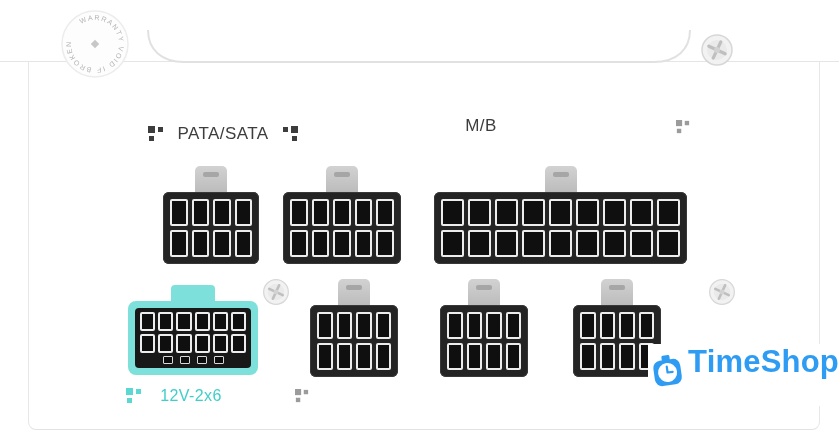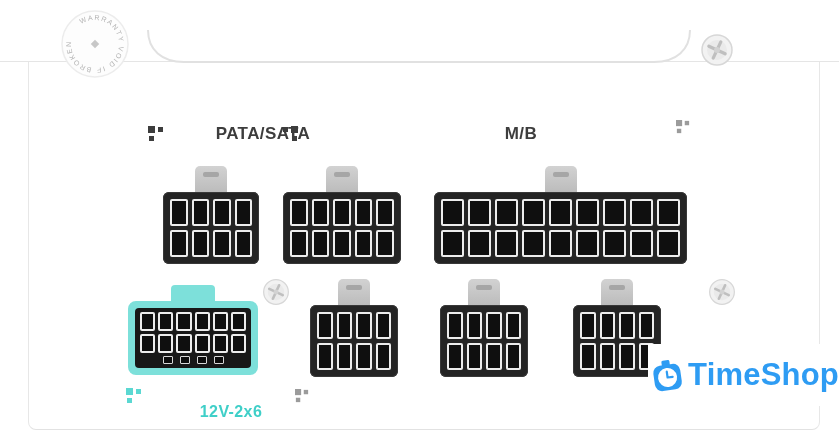--- a/index.html
+++ b/index.html
@@ -8,22 +8,22 @@
     overflow:hidden; font-family:"Liberation Sans", sans-serif;
   }
   
   .seam-top { position:absolute; left:0; top:61px; width:839px; height:0; border-top:1.5px solid #e5e5e5; }
   .panel-edge { position:absolute; left:28px; top:62px; width:790px; height:367px;
     border-left:1.5px solid #e7e7e7; border-right:1.5px solid #e7e7e7; border-bottom:1.5px solid #e2e2e2;
     border-radius:0 0 8px 8px; }
   .handle-arc { position:absolute; left:138px; top:30px; }
 
   
-  .label { position:absolute; transform:translateX(-50%); font-size:17px; font-weight:700;
-    color:#3d3d3d; letter-spacing:0.4px; white-space:nowrap;margin-left:40px; }
+  .label { position:absolute; transform:translateX(-50%); font-size:17px; font-weight:400;
+    color:#3d3d3d; letter-spacing:0.4px; white-space:nowrap; }
   .label.cyan { color:#3fcfc8; font-size:16px; }
 
   
   .dots { position:absolute; color:#3d3d3d; line-height:0; }
   .dots.gray { color:#9b9b9b; }
   .dots.cyan { color:#5bd8d2; }
 
   
   .conn { position:absolute; display:flex; flex-direction:column; align-items:center; }
   .tab { width:32px; height:26px; background:linear-gradient(#d2d2d2,#bcbcbc); border-radius:5px 5px 0 0; }
@@ -42,21 +42,21 @@
   .body12 .pin-grid { flex:1; gap:3px; }
   .sense-row { display:flex; justify-content:center; gap:7px; padding-top:3px; }
   .sense-pin { width:10px; height:8px; background:#0d0d0d; border:1.5px solid #d8d8d8; border-radius:1px; box-sizing:border-box; }
 
   
   .screw { position:absolute; }
   .sticker { position:absolute; left:59px; top:8px; }
 
   
   .watermark { position:absolute; left:648px; top:344px; width:191px; height:62px; background:#ffffff;
-    display:flex; align-items:center; gap:2px; z-index:5; }
+    display:flex; align-items:flex-start; gap:2px; z-index:5; }
   .wm-text { font-size:31px; font-weight:700; color:#2e9cf3; letter-spacing:0.2px; }
 </style>
 </head>
 <body>
 
 <div class="stage">
 
   <div class="seam-top"></div>
   <div class="panel-edge"></div>
   <svg class="handle-arc" width="562" height="36" viewBox="0 0 562 36">
@@ -96,22 +96,22 @@
     <circle cx="17" cy="17" r="15" fill="#f2f2f2" stroke="#d7d7d7" stroke-width="1.5"></circle>
     <circle cx="17" cy="17" r="10" fill="#eaeaea"></circle>
     <g transform="rotate(25 17 17)" stroke="#bfbfbf" stroke-width="3.2" stroke-linecap="round">
       <line x1="8" y1="17" x2="26" y2="17"></line>
         <line x1="17" y1="8" x2="17" y2="26"></line>
     </g>
     <circle cx="17" cy="17" r="3" fill="#d2d2d2"></circle>
   </svg>
 
   <div class="label" style="left:223px; top:124px;">PATA/SATA</div>
-  <div class="label" style="left:481px; top:124px;">M/B</div>
-  <div class="label cyan" style="left:191px; top:403px;">12V-2x6</div>
+  <div class="label" style="left:481px; top:116px;">M/B</div>
+  <div class="label cyan" style="left:191px; top:387px;">12V-2x6</div>
 
   <div class="dots" style="left:148px; top:126px;">
     <svg width="16" height="16" viewBox="0 0 16 16">
         <rect x="0" y="0" width="7" height="7" fill="currentColor"></rect>
         <rect x="10" y="1" width="5" height="5" fill="currentColor"></rect>
         <rect x="1" y="10" width="5" height="5" fill="currentColor"></rect>
       </svg>
   </div>
   <div class="dots" style="left:282px; top:126px;">
     <svg width="16" height="16" viewBox="0 0 16 16">

